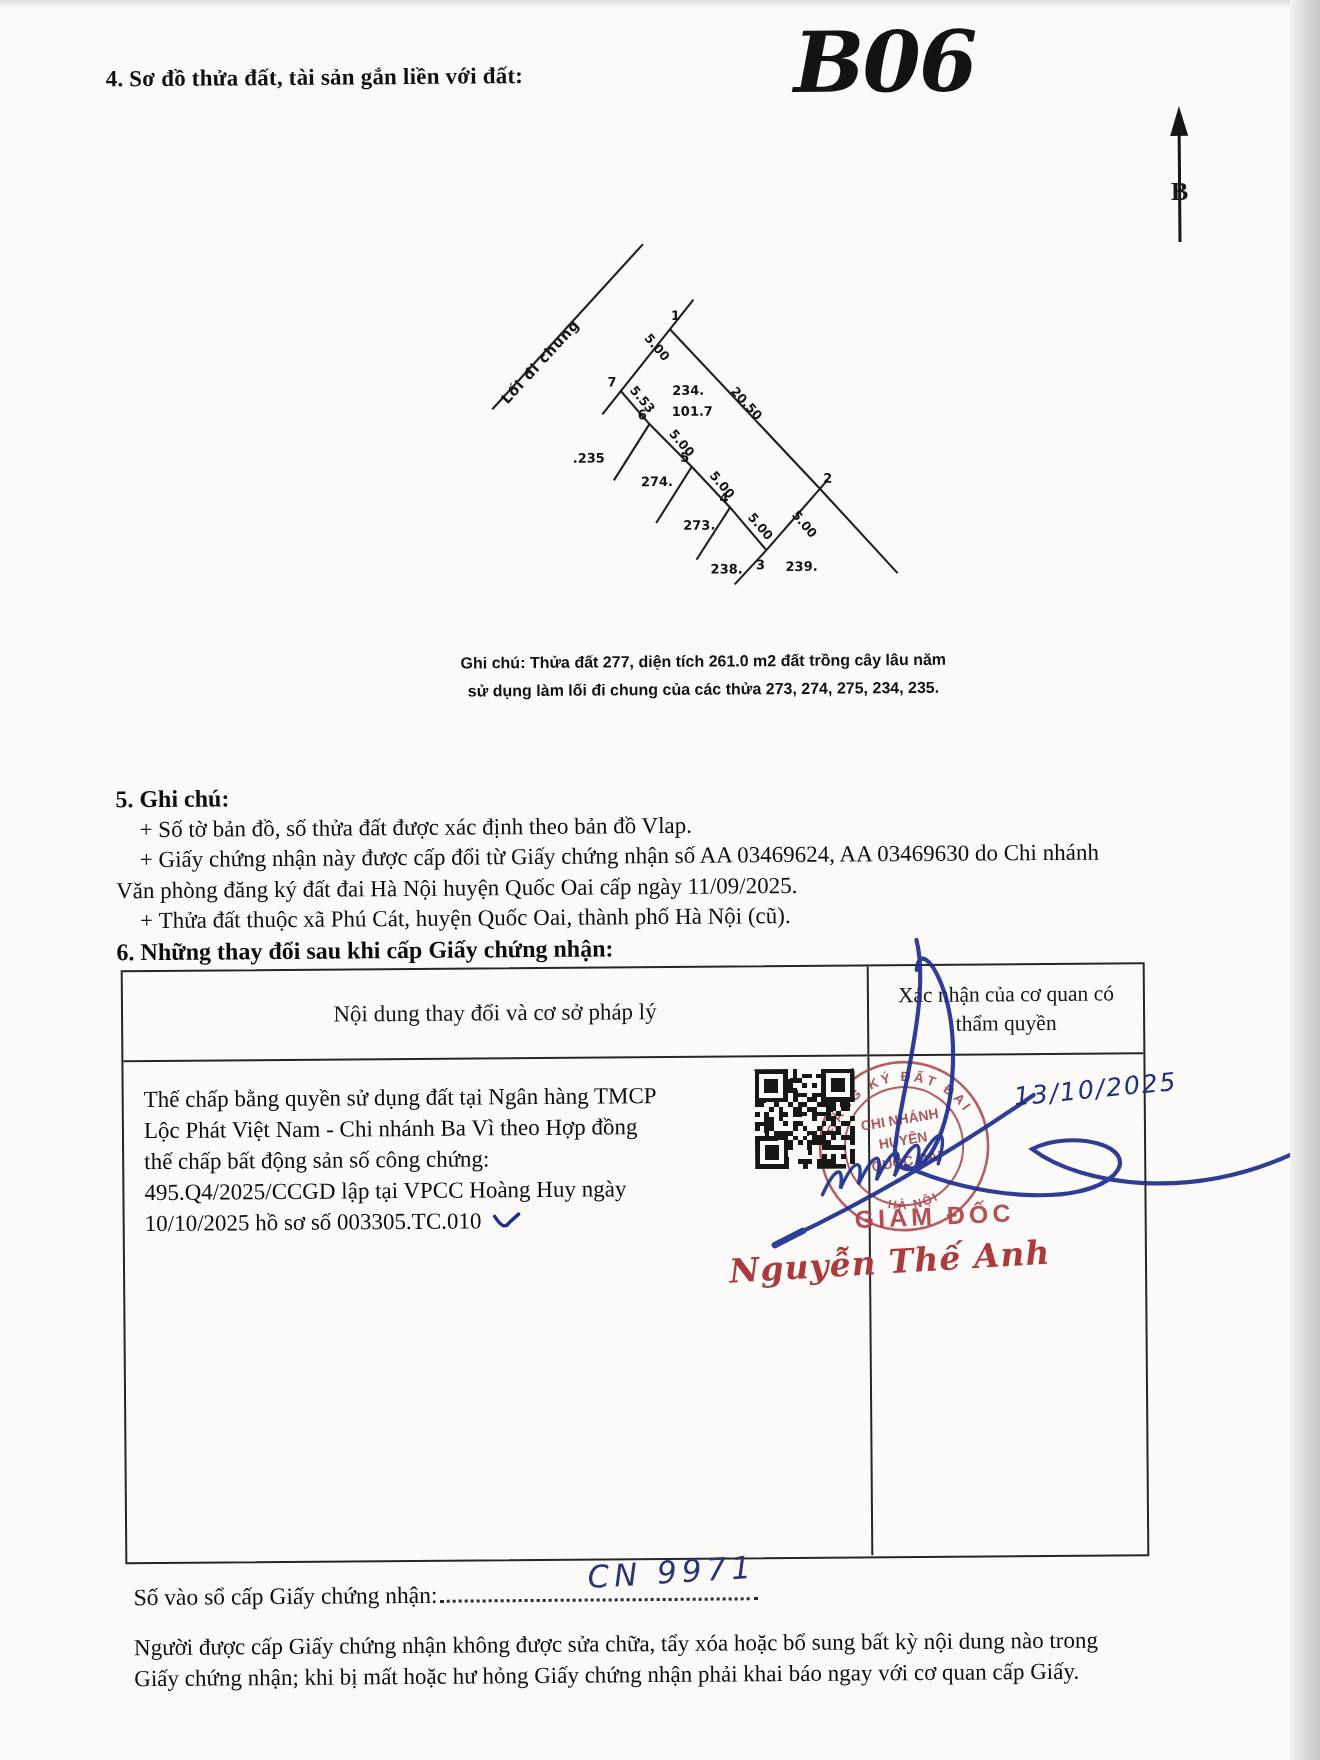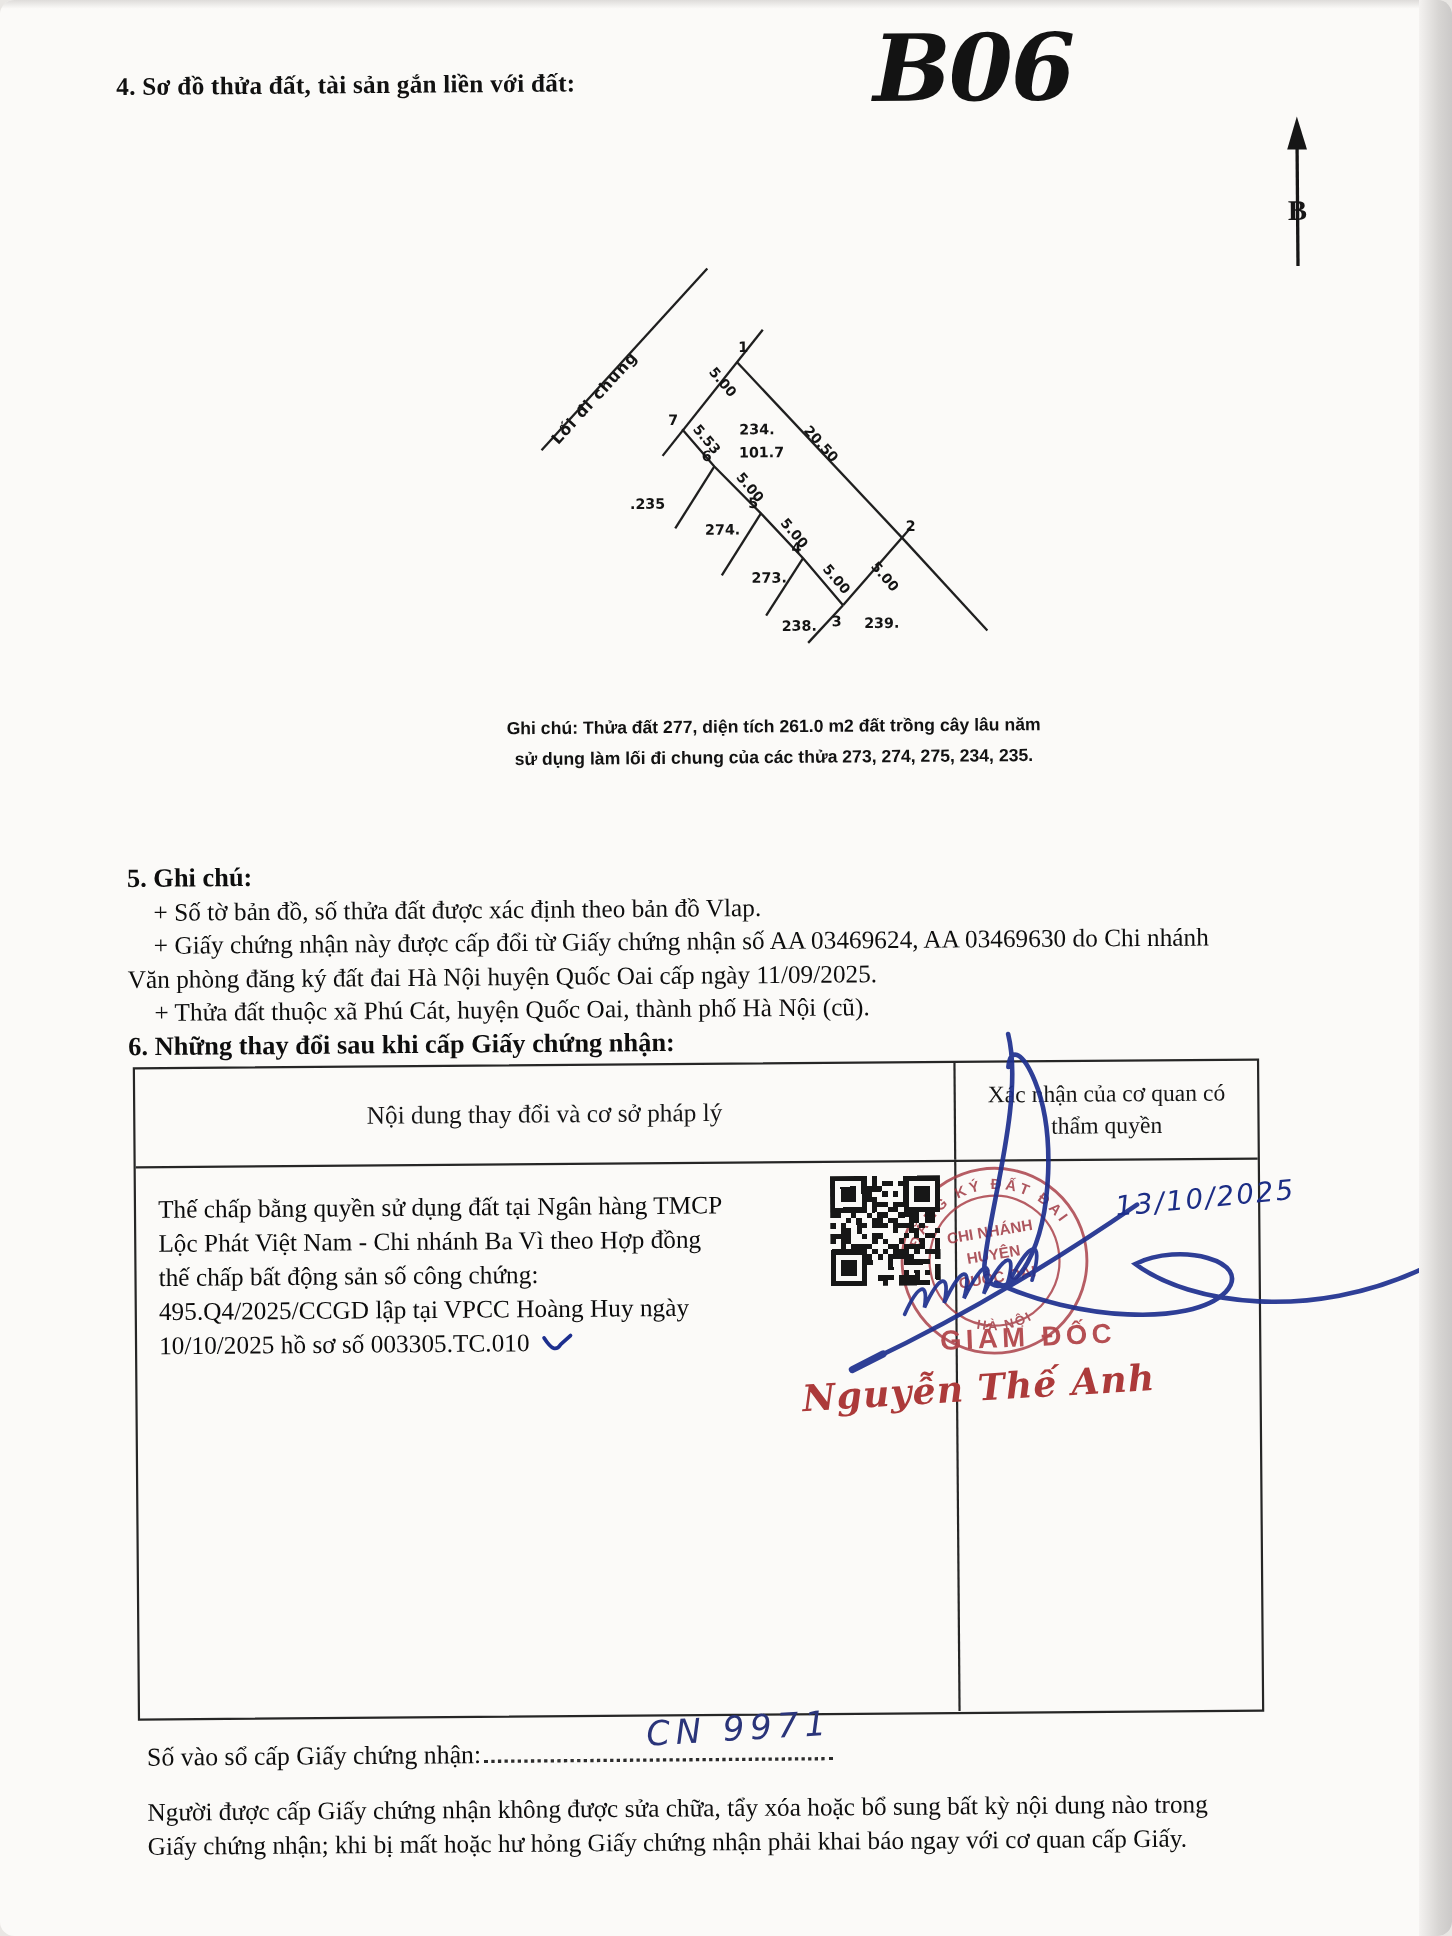--- a/index.html
+++ b/index.html
@@ -1,17 +1,17 @@
 <!DOCTYPE html>
 <html><head>
 <meta charset="utf-8">
 <style>
   html,body{margin:0;padding:0;background:#e9e7e4;}
   .page{position:relative;width:1320px;height:1760px;background:#fbfaf8;overflow:hidden;
-        font-family:"Liberation Serif",serif;color:#161616;border-radius:13px;}
+        font-family:"Liberation Serif",serif;color:#161616;}
   .tilt{position:absolute;left:0;top:0;width:1320px;height:1760px;
         transform:rotate(-0.45deg);transform-origin:660px 880px;}
   
   .scan-right{position:absolute;right:0;top:0;width:30px;height:1760px;
         background:linear-gradient(to right,#f4f2f0,#d7d5d3 60%,#cbc9c8);}
   .scan-top{position:absolute;left:0;top:0;width:1320px;height:8px;
         background:linear-gradient(to bottom,#dedcda,rgba(251,250,248,0));}
   
   .h4{position:absolute;left:112px;top:62px;font-size:23px;font-weight:bold;letter-spacing:.2px;color:#111;}
   .b06{position:absolute;left:800px;top:14px;width:200px;font-family:"DejaVu Serif",serif;

